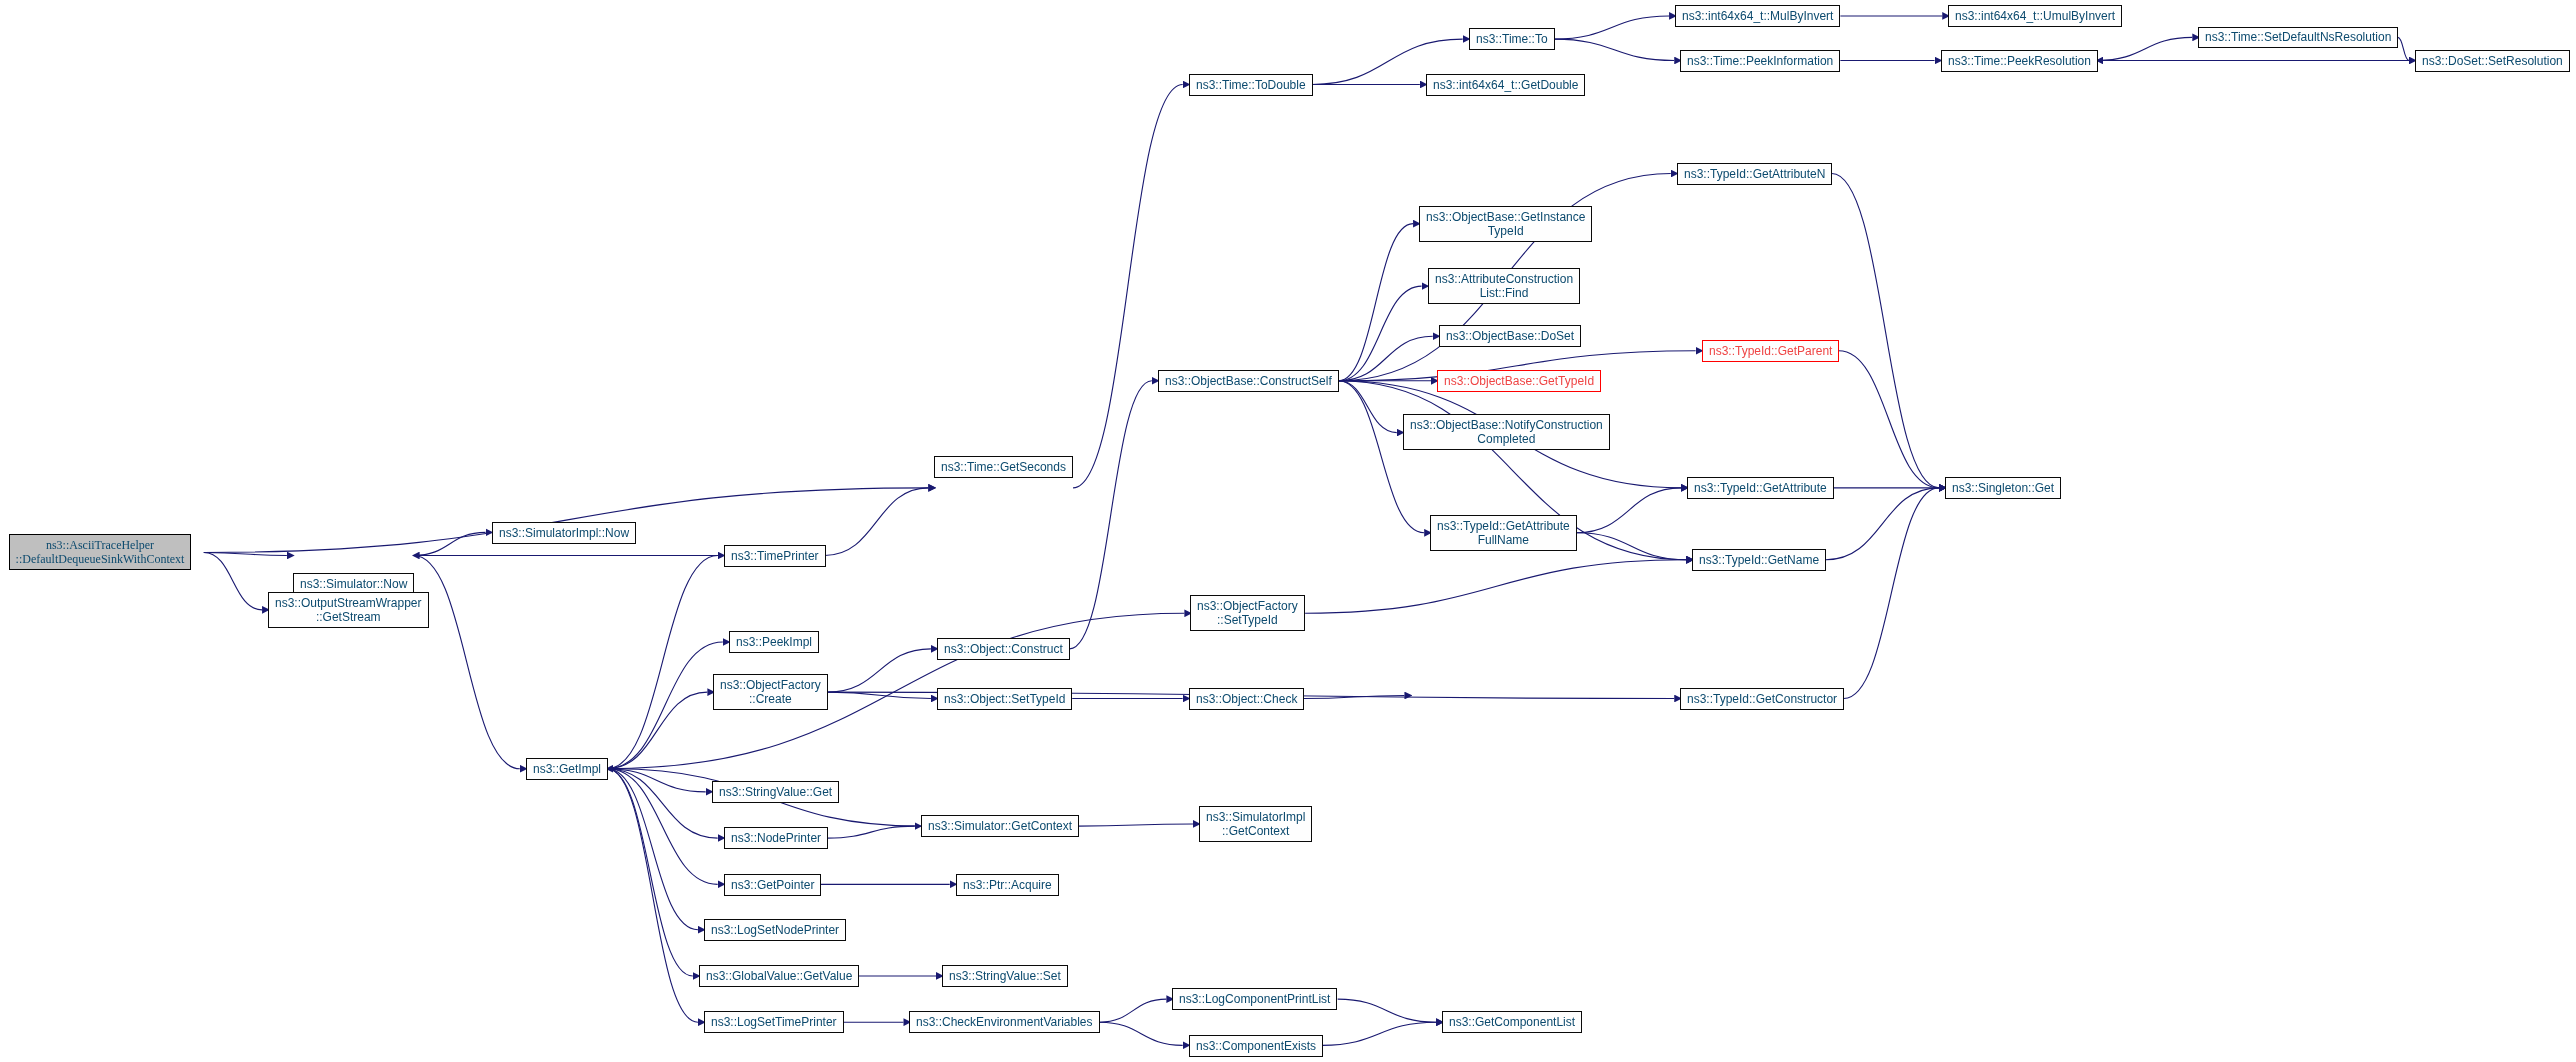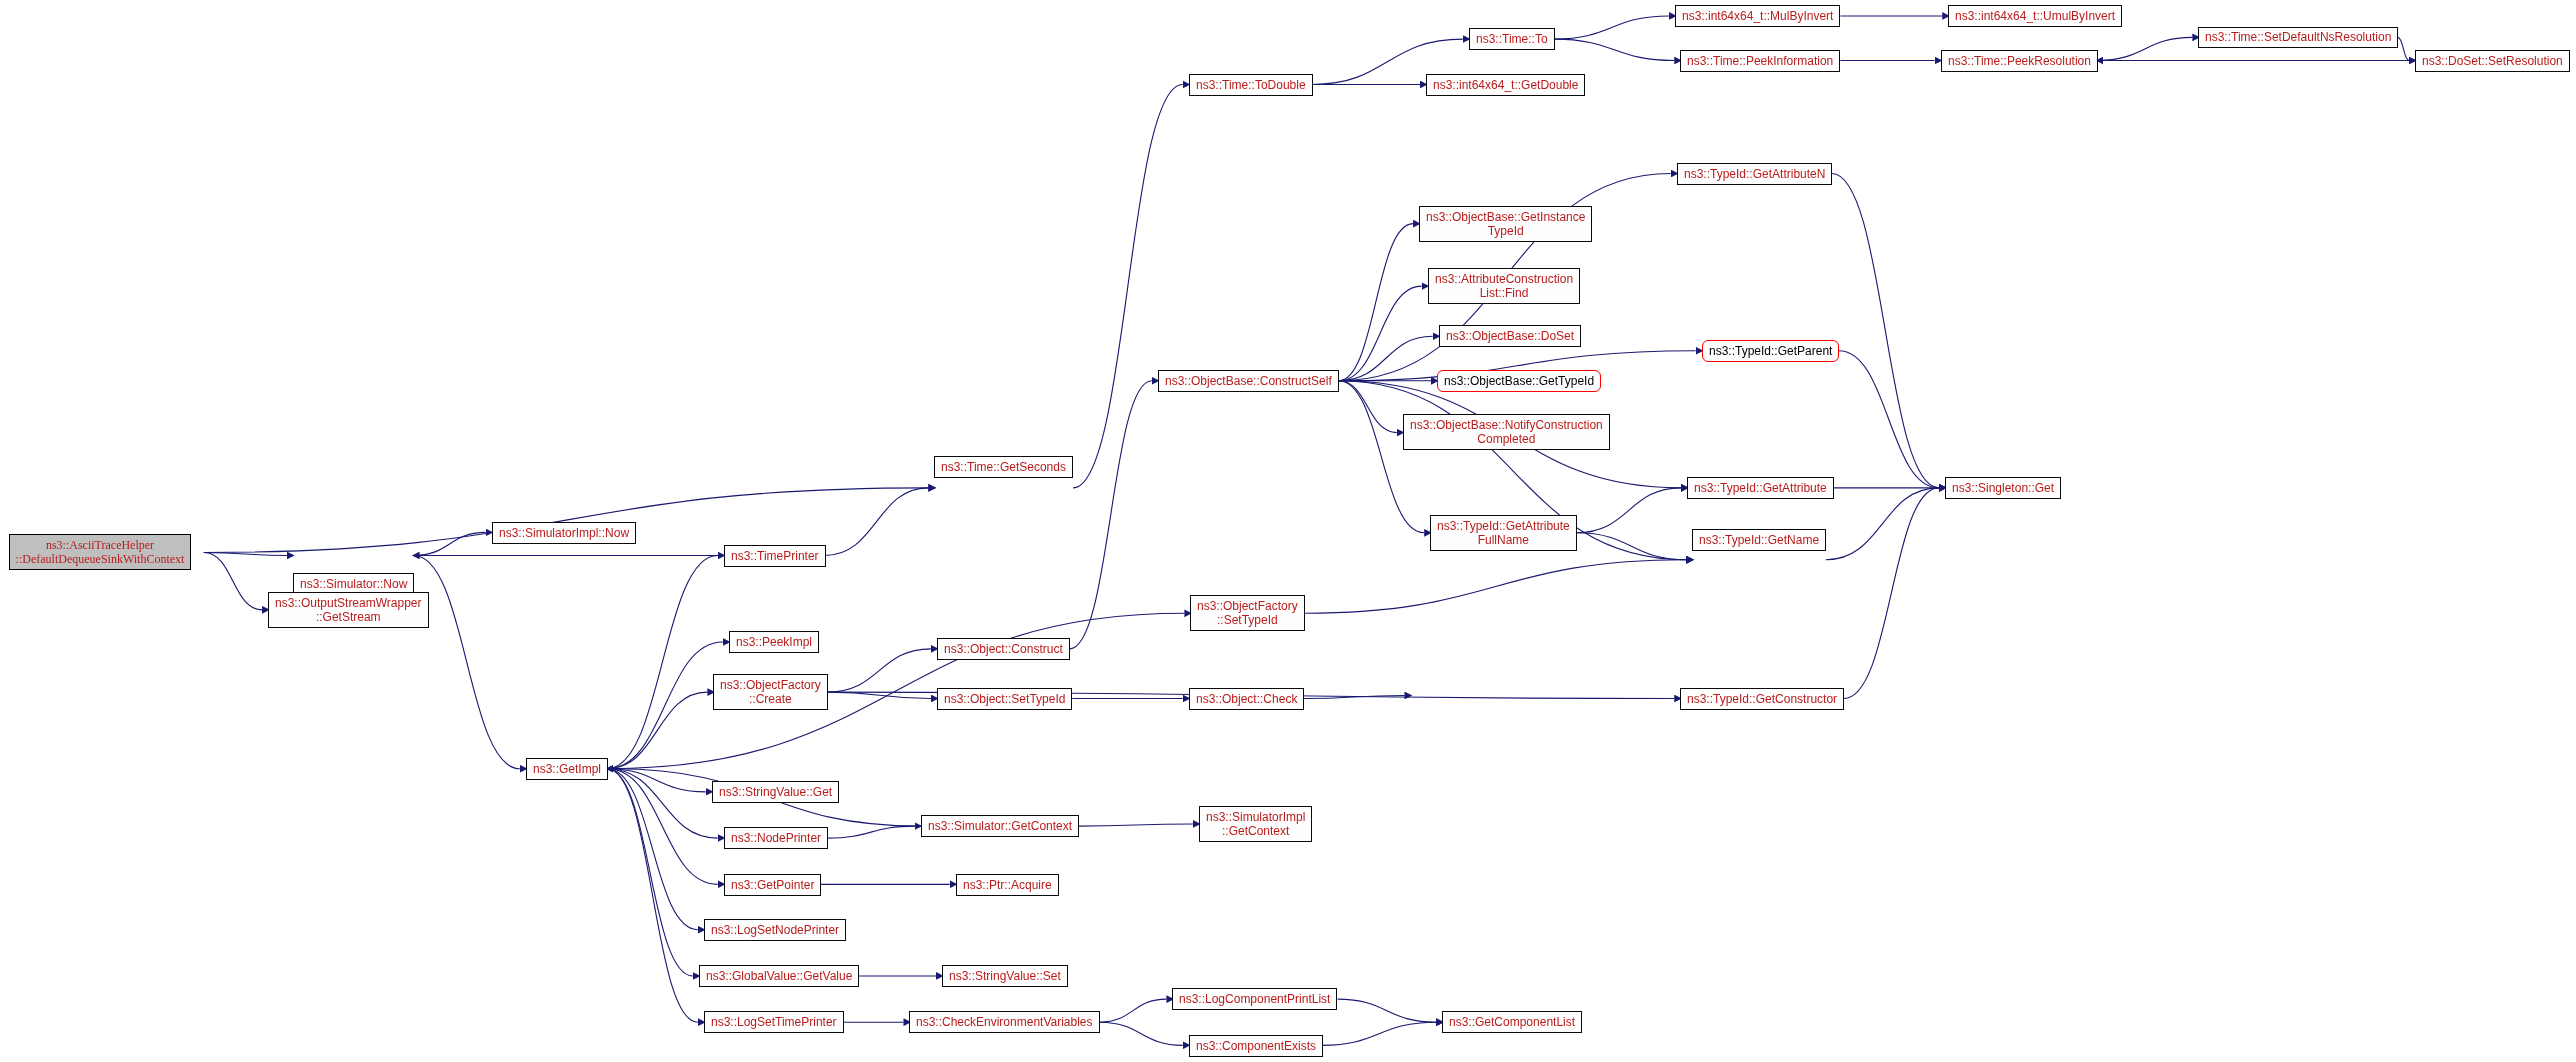--- a/index.html
+++ b/index.html
@@ -3,26 +3,26 @@
 <meta charset="utf-8">
 <title>diagram</title>
 <style>
   html,body{margin:0;padding:0;background:#ffffff;}
   #canvas{
     position:relative;width:2576px;height:1063px;background:#ffffff;overflow:hidden;
     font-family:"Liberation Sans","DejaVu Sans",sans-serif;
   }
   .node{
     position:absolute;box-sizing:border-box;
-    border:0.9px solid #0a0a0a;background:#fefefe;color:#b91c1c;
+    border:0.9px solid #0a0a0a;background:#fefefe;color:#0c4a6e;
     font-size:12px;line-height:14.6px;padding:2.6px 6px;
     white-space:pre-line;text-align:center;cursor:pointer;
   }
   .node.root{background:#bfbfbf;border-color:#000000;font-weight:normal;font-family:Liberation Serif, serif;}
-  .node.truncated{border-color:#ff0000;color:#000000;border-radius:6px;}
+  .node.truncated{border-color:#ff0000;color:#ef4444;}
   #edge-layer{position:absolute;left:0;top:0;pointer-events:none;}
 </style>
 </head>
 <body>
 
 <div id="canvas">
 
   <svg id="edge-layer" width="2576" height="1063" viewBox="0 0 3008 1241">
     <defs>
       <marker id="arrowhead" viewBox="0 0 10 10" refX="0" refY="5" markerWidth="7" markerHeight="7" orient="auto">
@@ -119,21 +119,21 @@
   <div class="node" style="left:1439px;top:325px">ns3::ObjectBase::DoSet</div>
   <div class="node" style="left:1158px;top:370px">ns3::ObjectBase::ConstructSelf</div>
   <div class="node truncated" style="left:1437px;top:370px">ns3::ObjectBase::GetTypeId</div>
   <div class="node" style="left:1403px;top:414px">ns3::ObjectBase::NotifyConstruction
 Completed</div>
   <div class="node truncated" style="left:1702px;top:340px">ns3::TypeId::GetParent</div>
   <div class="node" style="left:1687px;top:477px">ns3::TypeId::GetAttribute</div>
   <div class="node" style="left:1945px;top:477px">ns3::Singleton::Get</div>
   <div class="node" style="left:1430px;top:515px">ns3::TypeId::GetAttribute
 FullName</div>
-  <div class="node" style="left:1692px;top:529px">ns3::TypeId::GetName</div>
+  <div class="node" style="left:1692px;top:549px">ns3::TypeId::GetName</div>
   <div class="node" style="left:1190px;top:595px">ns3::ObjectFactory
 ::SetTypeId</div>
   <div class="node" style="left:729px;top:631px">ns3::PeekImpl</div>
   <div class="node" style="left:937px;top:638px">ns3::Object::Construct</div>
   <div class="node" style="left:713px;top:674px">ns3::ObjectFactory
 ::Create</div>
   <div class="node" style="left:937px;top:688px">ns3::Object::SetTypeId</div>
   <div class="node" style="left:1189px;top:688px">ns3::Object::Check</div>
   <div class="node" style="left:1680px;top:688px">ns3::TypeId::GetConstructor</div>
   <div class="node" style="left:526px;top:758px">ns3::GetImpl</div>

